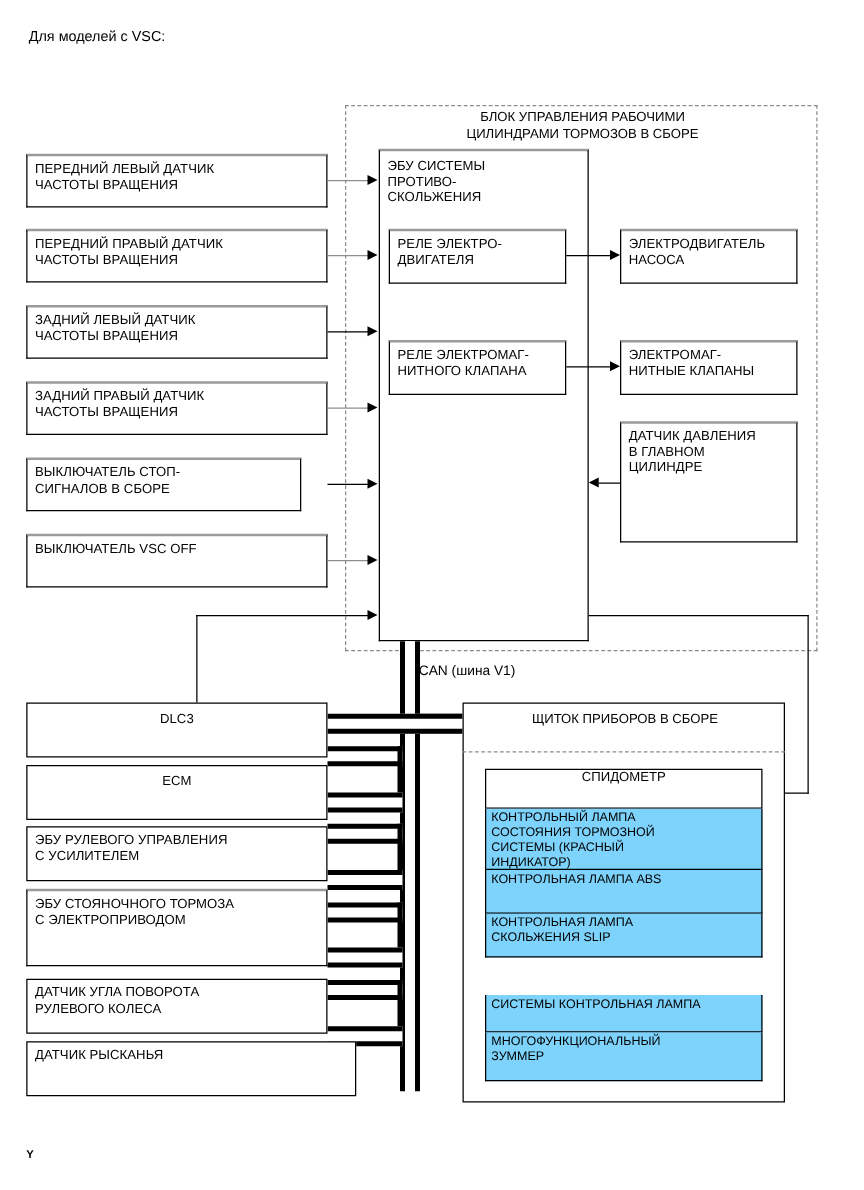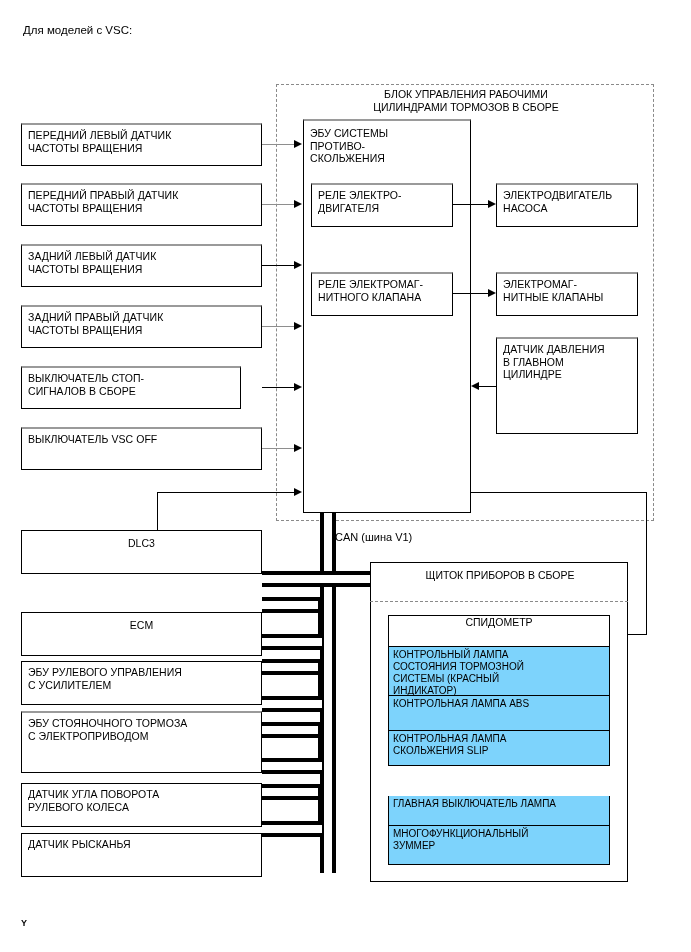--- a/index.html
+++ b/index.html
@@ -210,42 +210,42 @@
 
   <div class="ln" style="left:157px; top:492px; width:139px; height:1px;"></div>
   <div class="ln" style="left:157px; top:492px; width:1px; height:71px;"></div>
   <div class="arrow-r" style="left:294px; top:488px;"></div>
 
   <div class="ln" style="left:471px; top:492px; width:176px; height:1px;"></div>
   <div class="ln" style="left:646px; top:492px; width:1px; height:143px;"></div>
   <div class="ln" style="left:592px; top:634px; width:55px; height:1px;"></div>
   <div class="arrow-l" style="left:584px; top:630px;"></div>
 
-  <div class="box center" style="left:21px; top:530px; width:241px; height:44px;">DLC3</div>
+  <div class="box center" style="left:21px; top:562px; width:241px; height:44px;">DLC3</div>
   <div class="box center" style="left:21px; top:612px; width:241px; height:44px;">ECM</div>
   <div class="box" style="left: 21px; top: 661px; width: 241px; height: 44px; white-space: pre-line;">ЭБУ РУЛЕВОГО УПРАВЛЕНИЯ
 С УСИЛИТЕЛЕМ</div>
   <div class="box shadetop" style="left: 21px; top: 711px; width: 241px; height: 62px; white-space: pre-line;">ЭБУ СТОЯНОЧНОГО ТОРМОЗА
 С ЭЛЕКТРОПРИВОДОМ</div>
   <div class="box" style="left: 21px; top: 783px; width: 241px; height: 44px; white-space: pre-line;">ДАТЧИК УГЛА ПОВОРОТА
 РУЛЕВОГО КОЛЕСА</div>
-  <div class="box" style="left:21px; top:833px; width:241px; height:44px;">ДАТЧИК РЫСКАНЬЯ</div>
+  <div class="box" style="left:21px; top:833px; width:264px; height:44px;">ДАТЧИК РЫСКАНЬЯ</div>
 
   <div class="box" style="left:370px; top:562px; width:258px; height:320px; padding:0;"></div>
   <div class="caption" style="left:390px; top:569px; width:220px; text-align:center; font-size:10.5px;">ЩИТОК ПРИБОРОВ В СБОРЕ</div>
   <div class="dashed" style="left:370px; top:601px; width:258px; height:281px; border-top:1px dashed #8a8a8a; border-left:none; border-right:none; border-bottom:none;"></div>
 
   <div class="cluster-head" style="left:388px; top:615px; width:222px; height:32px;">СПИДОМЕТР</div>
 
   <div class="cluster-row" style="left:388px; top:647px; width:222px; height:49px; white-space:pre-line;">КОНТРОЛЬНЫЙ ЛАМПА
 СОСТОЯНИЯ ТОРМОЗНОЙ
 СИСТЕМЫ (КРАСНЫЙ
 ИНДИКАТОР)</div>
   <div class="cluster-row" style="left:388px; top:696px; width:222px; height:35px; white-space:pre-line;">КОНТРОЛЬНАЯ ЛАМПА ABS</div>
   <div class="cluster-row" style="left:388px; top:731px; width:222px; height:35px; white-space:pre-line;">КОНТРОЛЬНАЯ ЛАМПА
 СКОЛЬЖЕНИЯ SLIP</div>
-  <div class="cluster-row" style="left:388px; top:796px; width:222px; height:30px; white-space:pre-line;">ГЛАВНАЯ ВЫКЛЮЧАТЕЛЬ ЛАМПА</div>
+  <div class="cluster-row" style="left:388px; top:796px; width:222px; height:30px; white-space:pre-line;">СИСТЕМЫ КОНТРОЛЬНАЯ ЛАМПА</div>
   <div class="cluster-row" style="left:388px; top:826px; width:222px; height:39px; white-space:pre-line;">МНОГОФУНКЦИОНАЛЬНЫЙ
 ЗУММЕР</div>
 
   <div class="ymark" style="left:21px; top:918px;">Y</div>
 
 </div>
 
 </body></html>

